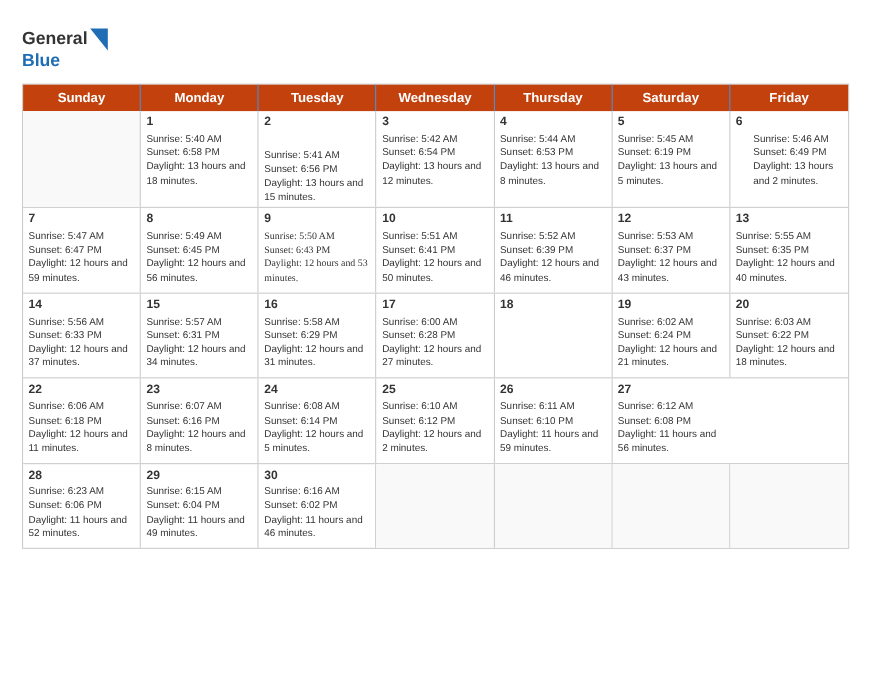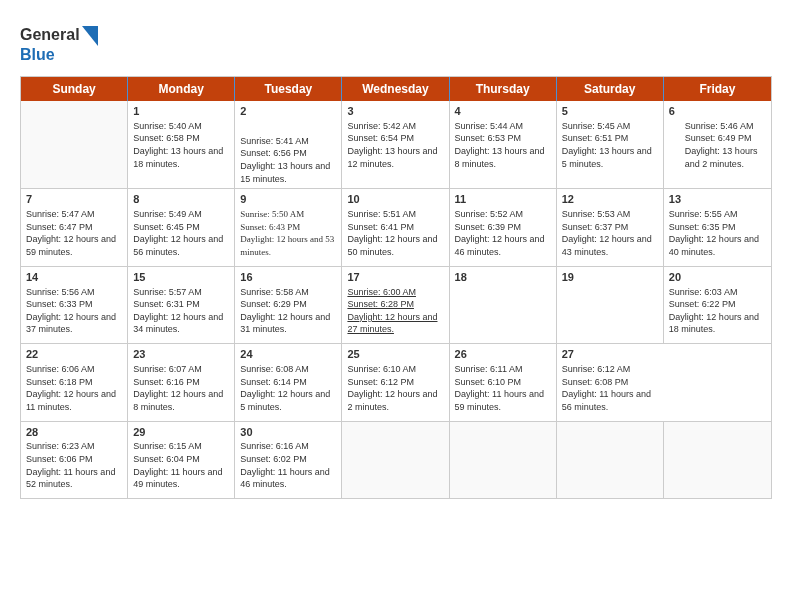--- a/index.html
+++ b/index.html
@@ -151,21 +151,21 @@
           </div>
           <div class="cal-cell">
             <span class="day-number">4</span>
             <div class="cell-text" style="white-space: pre-line;">Sunrise: 5:44 AM
 Sunset: 6:53 PM
 Daylight: 13 hours and 8 minutes.</div>
           </div>
           <div class="cal-cell">
             <span class="day-number">5</span>
             <div class="cell-text" style="white-space: pre-line;">Sunrise: 5:45 AM
-Sunset: 6:51 PM
+Sunset: 6:19 PM
 Daylight: 13 hours and 5 minutes.</div>
           </div>
           <div class="cal-cell">
             <span class="day-number">6</span>
             <div class="cell-text" style="white-space: pre-line; margin-left: 16px;">Sunrise: 5:46 AM
 Sunset: 6:49 PM
 Daylight: 13 hours and 2 minutes.</div>
           </div>
         </div>
         <div class="cal-row">
@@ -226,29 +226,32 @@
 Daylight: 12 hours and 34 minutes.</div>
           </div>
           <div class="cal-cell">
             <span class="day-number">16</span>
             <div class="cell-text" style="white-space: pre-line;">Sunrise: 5:58 AM
 Sunset: 6:29 PM
 Daylight: 12 hours and 31 minutes.</div>
           </div>
           <div class="cal-cell">
             <span class="day-number">17</span>
-            <div class="cell-text" style="white-space: pre-line; text-decoration: underline;">Sunrise: 6:00 AM
+            <div class="cell-text" style="white-space: pre-line;">Sunrise: 6:00 AM
 Sunset: 6:28 PM
 Daylight: 12 hours and 27 minutes.</div>
           </div>
           <div class="cal-cell">
             <span class="day-number">18</span>
           </div>
           <div class="cal-cell">
             <span class="day-number">19</span>
+            <div class="cell-text" style="white-space: pre-line;">Sunrise: 6:02 AM
+Sunset: 6:24 PM
+Daylight: 12 hours and 21 minutes.</div>
           </div>
           <div class="cal-cell">
             <span class="day-number">20</span>
             <div class="cell-text" style="white-space: pre-line;">Sunrise: 6:03 AM
 Sunset: 6:22 PM
 Daylight: 12 hours and 18 minutes.</div>
           </div>
         </div>
         <div class="cal-row">
           <div class="cal-cell">

